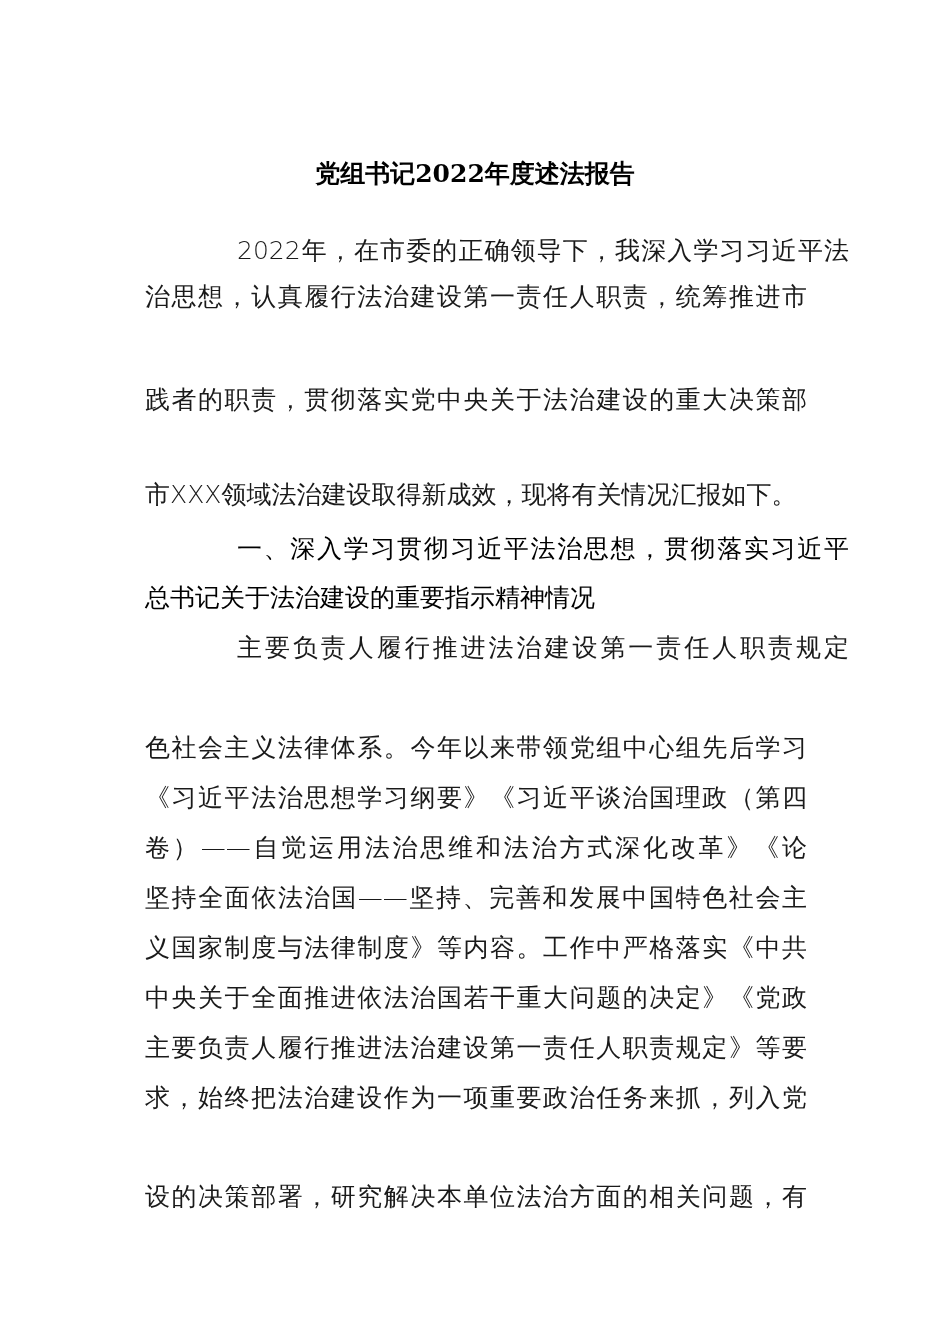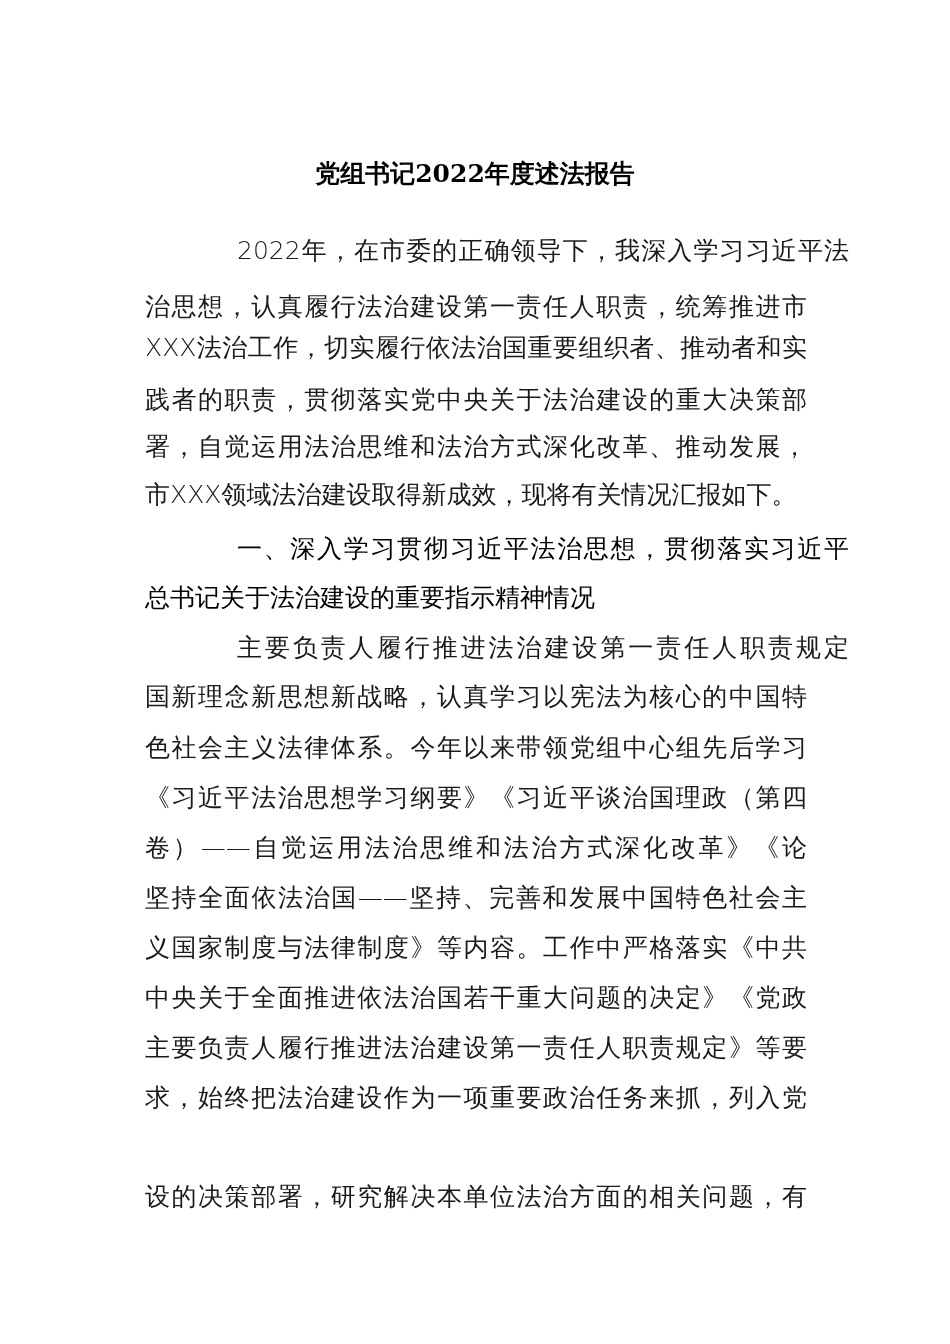--- a/index.html
+++ b/index.html
@@ -63,31 +63,28 @@
     }
   </style>
 </head>
 <body>
 
 <div class="page">
 
   <div class="title">党组书记2022年度述法报告</div>
 
   <div class="line indent" style="top:231px">2022年，在市委的正确领导下，我深入学习习近平法</div>
-  <div class="line" style="top:287px">治思想，认真履行法治建设第一责任人职责，统筹推进市</div>
-  <div class="line" style="top:328px">XXX法治工作，切实履行依法治国重要组织者、推动者和实</div>
+  <div class="line" style="top:277px">治思想，认真履行法治建设第一责任人职责，统筹推进市</div>
   <div class="line" style="top:380px">践者的职责，贯彻落实党中央关于法治建设的重大决策部</div>
-  <div class="line" style="top:427px">署，自觉运用法治思维和法治方式深化改革、推动发展，</div>
   <div class="line last" style="top:475px">市XXX领域法治建设取得新成效，现将有关情况汇报如下。</div>
 
   <div class="line indent heading" style="top:529px">一、深入学习贯彻习近平法治思想，贯彻落实习近平</div>
   <div class="line heading last" style="top:578px">总书记关于法治建设的重要指示精神情况</div>
 
   <div class="line indent" style="top:628px">主要负责人履行推进法治建设第一责任人职责规定</div>
-  <div class="line" style="top:677px">国新理念新思想新战略，认真学习以宪法为核心的中国特</div>
   <div class="line" style="top:728px">色社会主义法律体系。今年以来带领党组中心组先后学习</div>
   <div class="line" style="top:778px">《习近平法治思想学习纲要》《习近平谈治国理政（第四</div>
   <div class="line" style="top:828px">卷）——自觉运用法治思维和法治方式深化改革》《论</div>
   <div class="line" style="top:878px">坚持全面依法治国——坚持、完善和发展中国特色社会主</div>
   <div class="line" style="top:928px">义国家制度与法律制度》等内容。工作中严格落实《中共</div>
   <div class="line" style="top:978px">中央关于全面推进依法治国若干重大问题的决定》《党政</div>
   <div class="line" style="top:1028px">主要负责人履行推进法治建设第一责任人职责规定》等要</div>
   <div class="line" style="top:1078px">求，始终把法治建设作为一项重要政治任务来抓，列入党</div>
   <div class="line" style="top:1177px">设的决策部署，研究解决本单位法治方面的相关问题，有</div>
 

